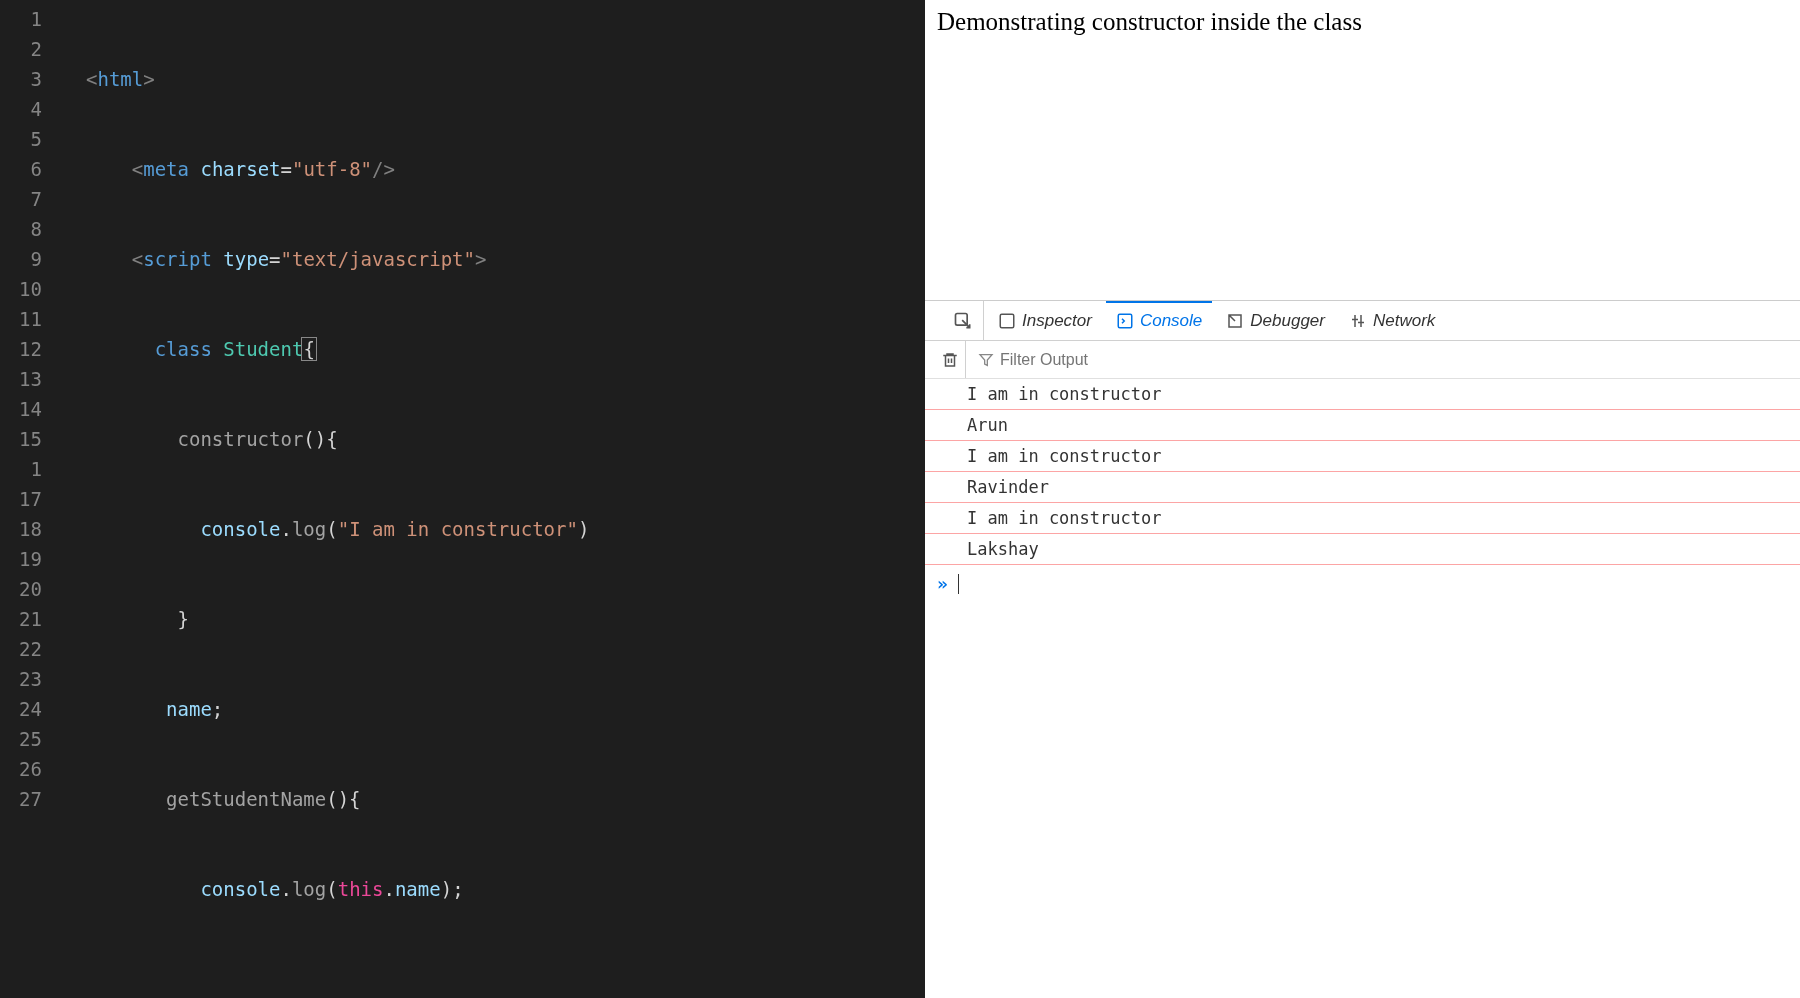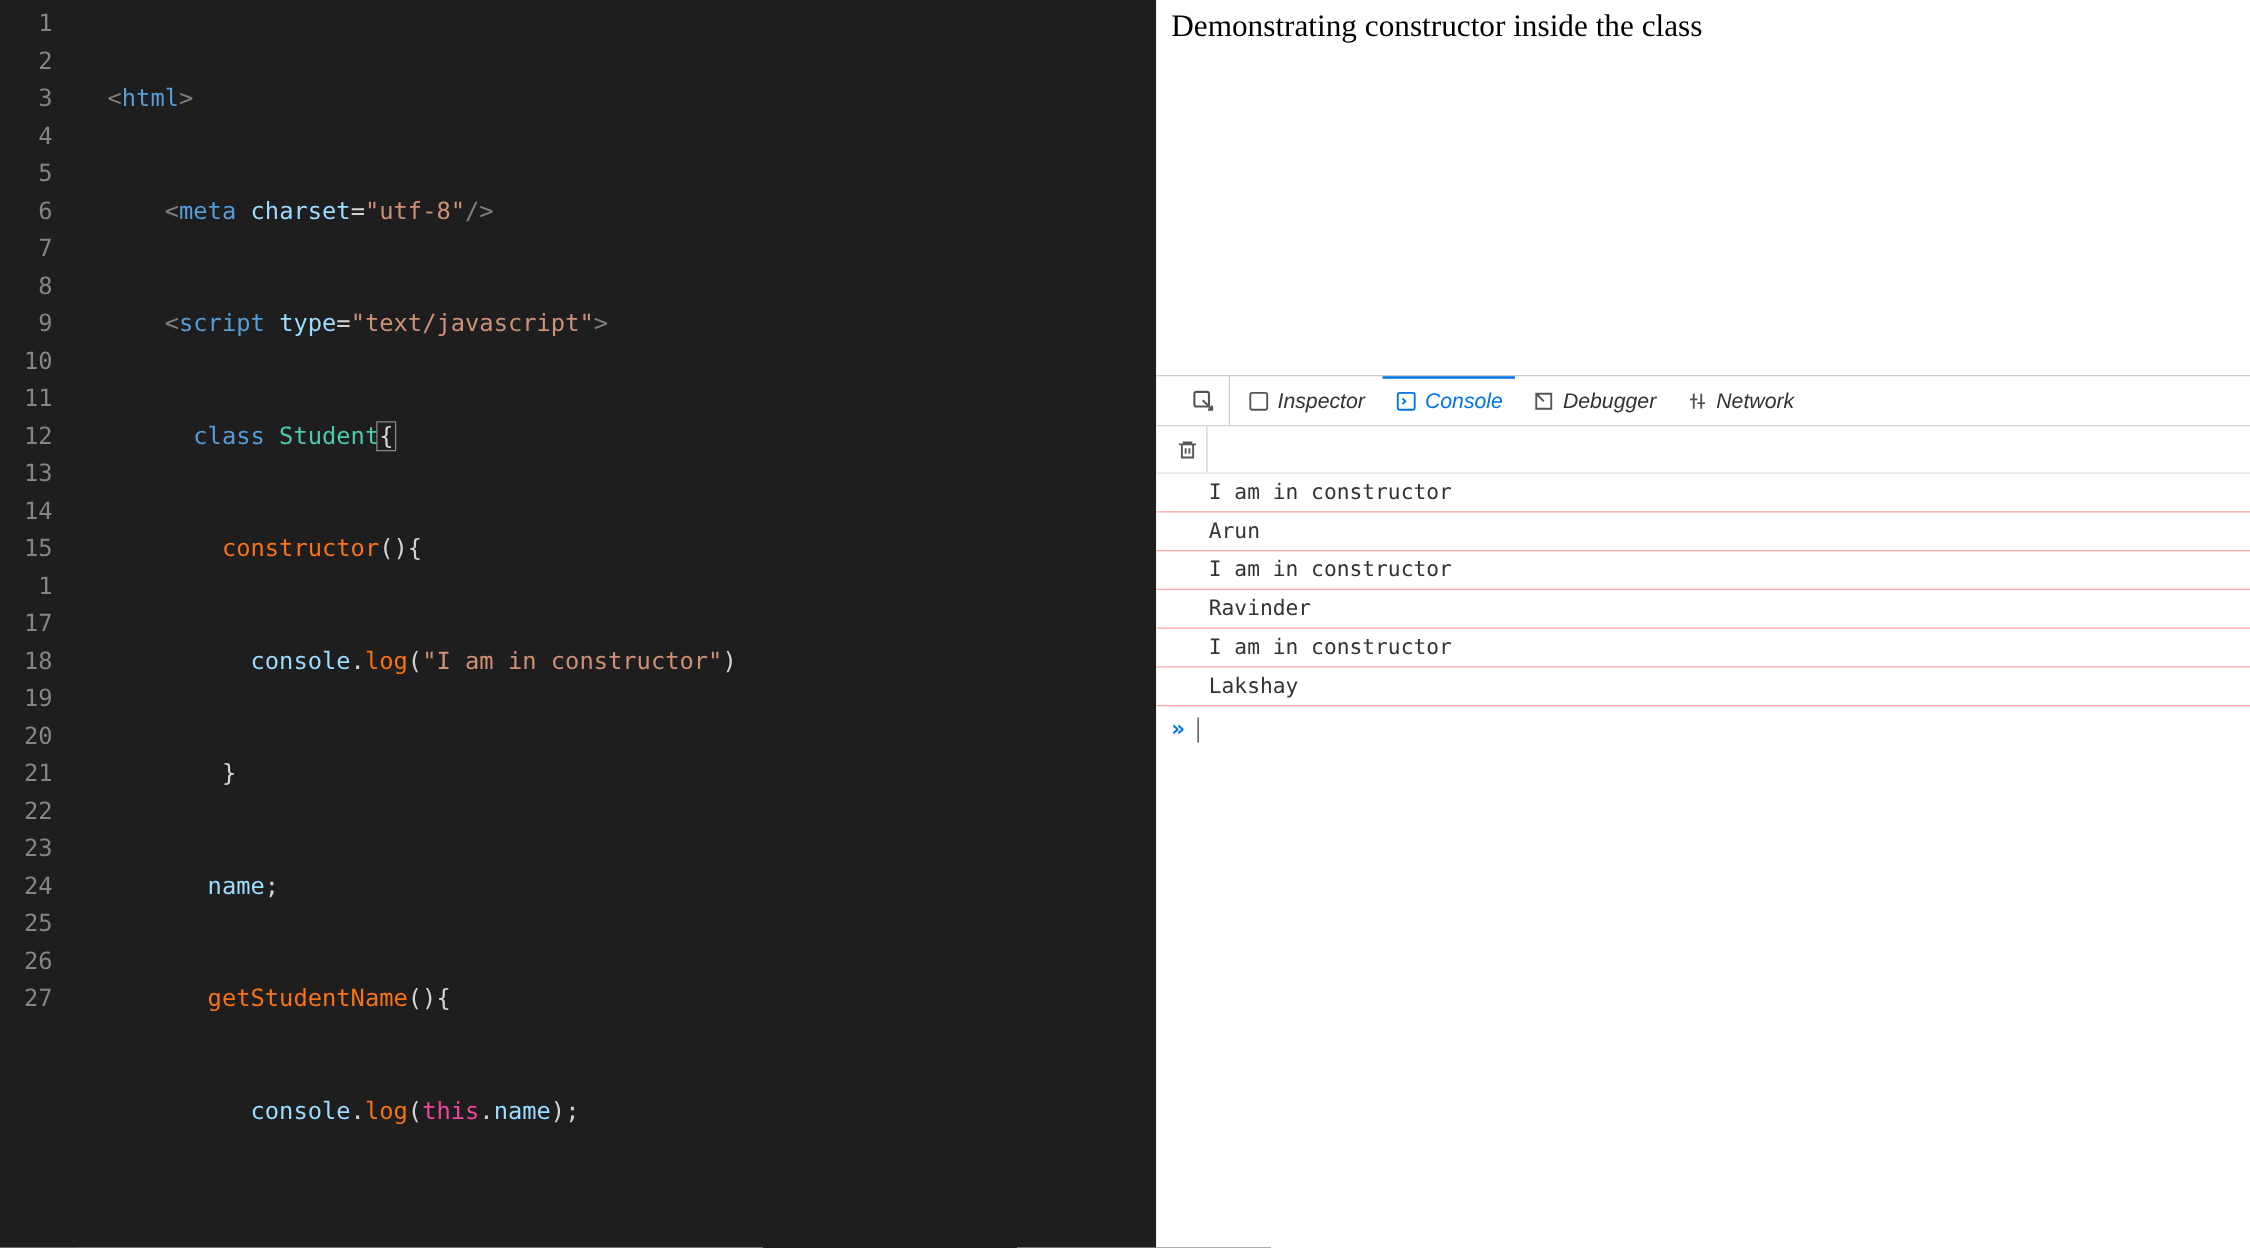--- a/index.html
+++ b/index.html
@@ -36,21 +36,21 @@
       position: relative;
     }
     .code-line { height: 30px; padding-left: 26px; }
     .tag { color: #808080; }
     .tag-name { color: #569cd6; }
     .attr-name { color: #9cdcfe; }
     .attr-value { color: #ce9178; }
     .text-content { color: #d4d4d4; }
     .keyword { color: #569cd6; }
     .class-name { color: #4ec9b0; margin-top: 19px; }
-    .method { color: #f97316; }
+    .method { color: #a3a3a3; }
     .string { color: #ce9178; }
     .punct { color: #d4d4d4; }
     .this-kw { color: #ec4899; }
     .prop { color: #9cdcfe; }
     .bracket-hl { 
       border: 1px solid #888; 
       padding: 0 1px;
       margin: 0 -2px;
     }
     
@@ -266,20 +266,26 @@
           </svg>
         <span>Network</span>
       </div>
     </div>
     <div class="console-toolbar">
       <div class="trash-btn">
         <svg width="18" height="18" viewBox="0 0 24 24" fill="none" stroke="#555" stroke-width="2">
             <path d="M3 6 L21 6 M8 6 L8 4 L16 4 L16 6 M6 6 L6 20 L18 20 L18 6 M10 10 L10 16 M14 10 L14 16"></path>
           </svg>
       </div>
+      <div class="filter-input-wrap">
+        <svg width="16" height="16" viewBox="0 0 24 24" fill="none" stroke="#888" stroke-width="2">
+            <path d="M3 4 L21 4 L14 12 L14 20 L10 18 L10 12 Z"></path>
+          </svg>
+        <input class="filter-input" placeholder="Filter Output" style="">
+      </div>
     </div>
     <div class="console-output">
       <div class="console-row">I am in constructor</div>
       <div class="console-row">Arun</div>
       <div class="console-row">I am in constructor</div>
       <div class="console-row">Ravinder</div>
       <div class="console-row">I am in constructor</div>
       <div class="console-row">Lakshay</div>
       <div class="console-input-row">
         <span class="console-prompt">»</span>

